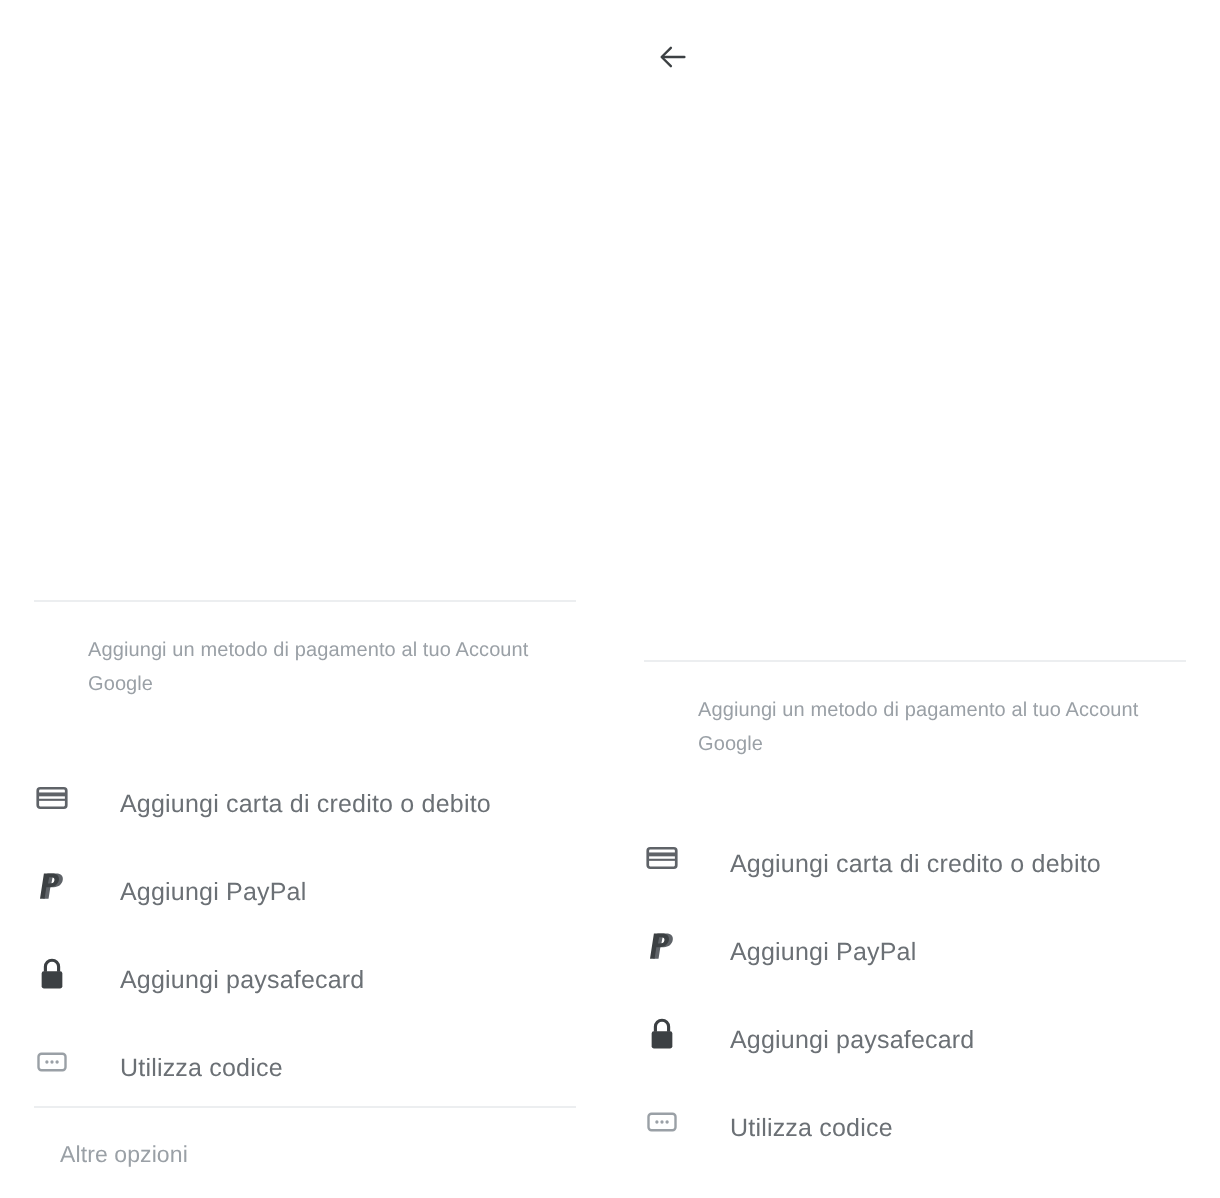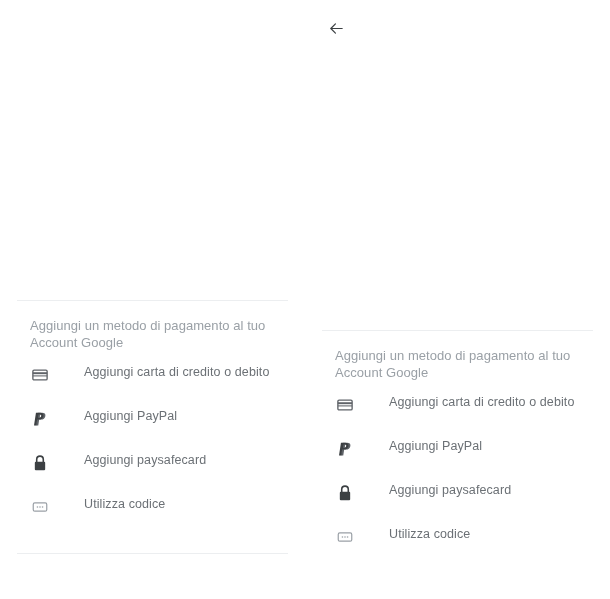--- a/index.html
+++ b/index.html
@@ -59,37 +59,37 @@
     letter-spacing: .1px;
     white-space: nowrap;
   }
   .divider {
     height: 1px;
     background: #eceef0;
     margin: 0 17px;
   }
 
   .section-caption {
-    font-size: 13px;
+    font-size: 10px;
     line-height: 17px;
     color: #9aa0a6;
     padding: 16px 30px 0 30px;
     max-width: 250px;
     letter-spacing: .05px;
+    margin-left: 14px;
   }
 
   .option-row {
     display: flex;
-    align-items: flex-start;
+    align-items: flex-end;
     height: 44px;
-    padding: 0 30px;
+    padding: 0 16px;
     box-sizing: border-box;
     cursor: pointer;
     background: transparent;
-    gap: 10px;
   }
   .option-row .icon {
     width: 20px;
     height: 20px;
     flex: 0 0 20px;
     display: flex;
     align-items: center;
     justify-content: center;
   }
   .option-row .icon svg { display: block; }
@@ -192,20 +192,21 @@
             <circle cx="12" cy="12" r="1.1" fill="#9aa0a6"></circle>
             <circle cx="15.4" cy="12" r="1.1" fill="#9aa0a6"></circle>
           </svg>
         </span>
         <span class="option-label">Utilizza codice</span>
       </div>
 
       <div style="height:12px"></div>
       <div class="divider"></div>
 
+      <div class="footer-link">Altre opzioni</div>
     </div>
   </div>
 
   <div class="panel">
 
     <div class="app-bar">
       <button class="back-btn">
         <span>
           <svg width="17" height="17" viewBox="0 0 24 24" fill="none" stroke="#3c4043" stroke-width="1.7" stroke-linecap="round" stroke-linejoin="round">
             <line x1="20" y1="12" x2="4.5" y2="12"></line>

